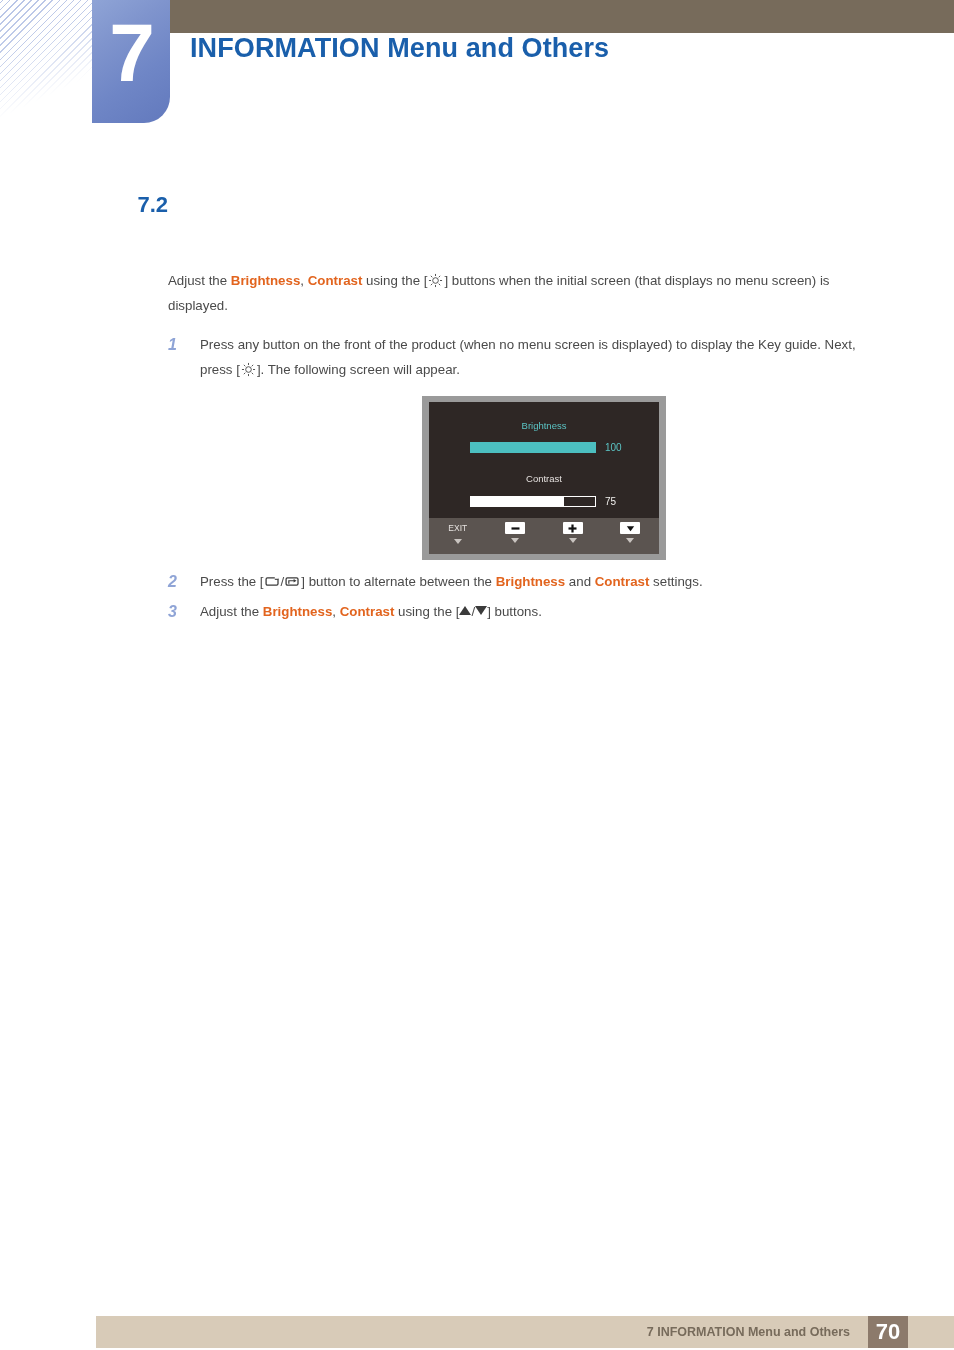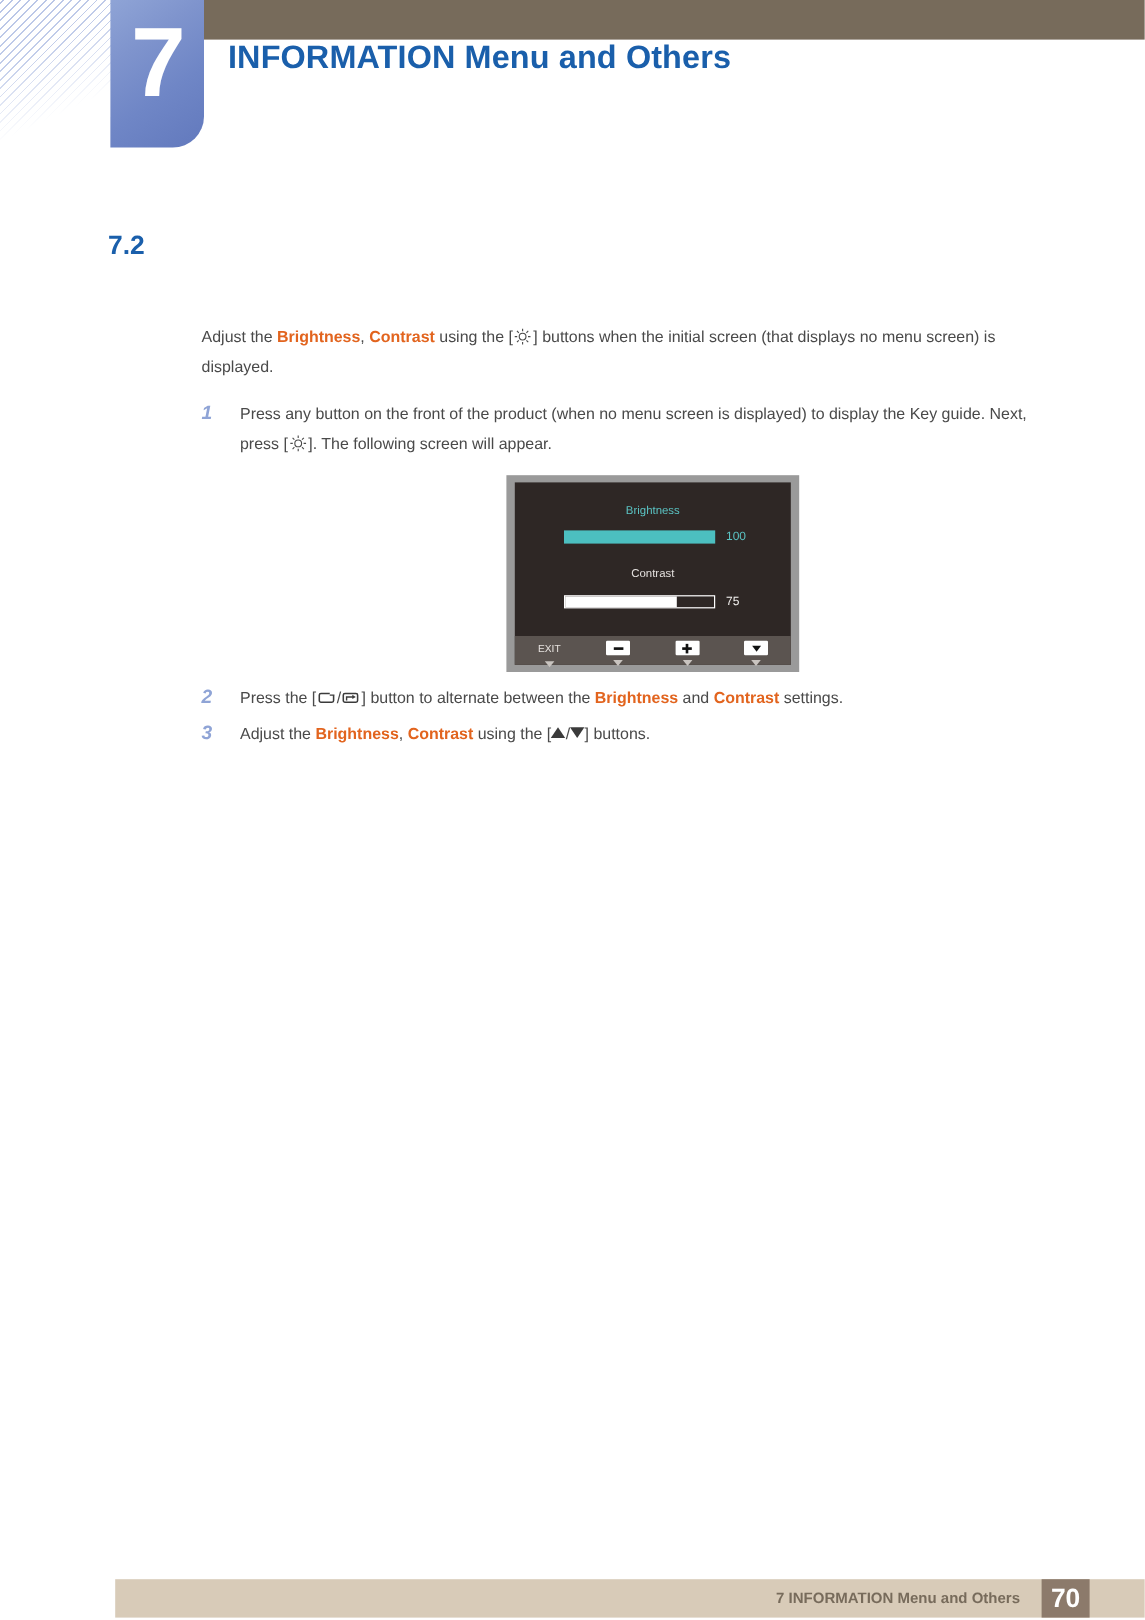--- a/index.html
+++ b/index.html
@@ -62,21 +62,21 @@
   
   #section-heading {
     position: absolute;
     left: 90px; top: 192px;
     width: 820px;
     color: #1a5fab;
     font-size: 22px;
     font-weight: bold;
     display: flex;
   }
-  #section-heading .num { width: 78px; flex: none; }
+  #section-heading .num { width: 78px; flex: none; text-align: right; }
 
   
   .body-block {
     position: absolute;
     left: 168px;
     width: 715px;
     font-size: 13.3px;
     color: #4a4a4a;
     line-height: 25px;
   }
@@ -172,21 +172,21 @@
   .bar-track.outline { border: 1px solid #ffffff; background: transparent; }
   .bar-track.outline .bar-fill { background: #ffffff; height: 100%; }
   .bar-value {
     margin-left: 9px;
     font-size: 10px;
   }
   .bar-value.teal { color: #5bc4c4; }
   .bar-value.white { color: #f2f0ee; }
 
   .osd-footer {
-    height: 24px;
+    height: 36px;
     background: #5b5450;
     display: flex;
     align-items: flex-start;
     padding-top: 4px;
   }
   .osd-btn {
     flex: 1;
     display: flex;
     flex-direction: column;
     align-items: center;

